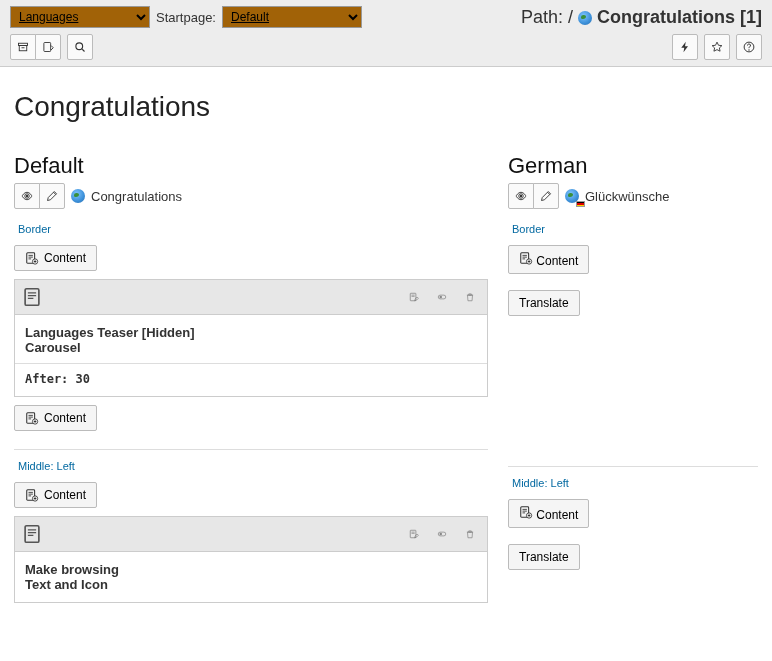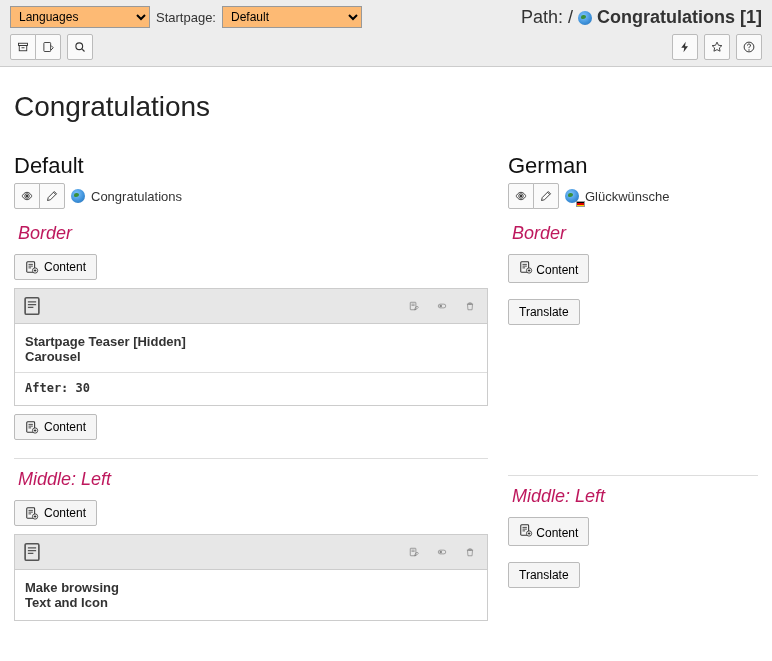--- a/index.html
+++ b/index.html
@@ -20,21 +20,22 @@
     display: flex;
     align-items: center;
     gap: 6px;
   }
   .topbar-row1 { margin-bottom: 6px; }
   .spacer { flex: 1; }
   select {
     font-size: 12px;
     padding: 2px 4px;
     border: 1px solid #999;
-    background: #fdba74;
+    background: #a16207;
+    text-decoration: underline;
   }
   .select-lang { width: 140px; }
   .select-default { width: 140px; }
   .label { font-size: 13px; }
   .path { font-size: 18px; }
   .path-strong { font-weight: bold; }
   .globe {
     display: inline-block;
     width: 14px; height: 14px;
     border-radius: 50%;
@@ -97,24 +98,23 @@
     margin: 0 0 4px 0;
   }
   .page-line {
     display: flex; align-items: center; gap: 6px;
     margin-bottom: 14px;
   }
   .page-line .icon-group.tight .icon-btn { width: 26px; height: 26px; }
   .page-title { font-size: 13px; }
 
   .zone-label {
-    color: #be185d;
-    font-size: 18px;
+    color: #0369a1;
+    font-size: 11px;
     margin: 8px 0 10px 4px;
-    font-style: italic;
   }
 
   .btn {
     border: 1px solid #bbb;
     background: #f5f5f5;
     padding: 5px 10px;
     font-size: 12px;
     display: inline-flex;
     align-items: center;
     gap: 5px;
@@ -349,21 +349,21 @@
               </svg>
             </button>
           <button class="icon-btn flat">
               <svg viewBox="0 0 16 16">
                 <use href="#i-trash"></use>
               </svg>
             </button>
         </div>
         <div class="ce-body">
           <div class="line1">
-            <strong>Startpage Teaser</strong>
+            <strong>Languages Teaser</strong>
             <span class="hidden">[Hidden]</span>
           </div>
           <div class="ctype">Carousel</div>
           <hr>
           <div class="after">After: 30</div>
         </div>
       </div>
 
       <div style="margin-top:8px">
         <button class="btn">

